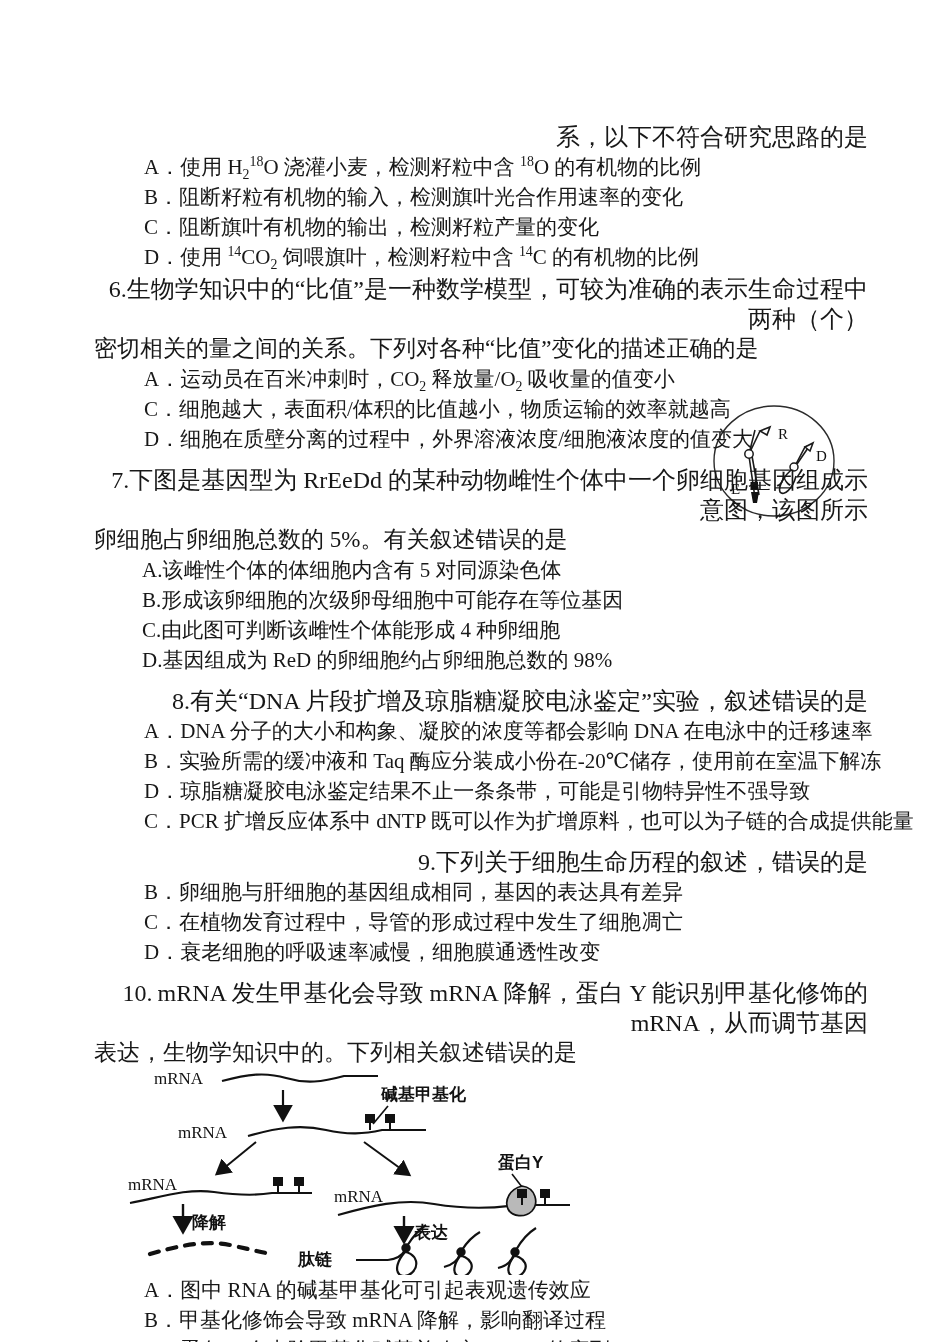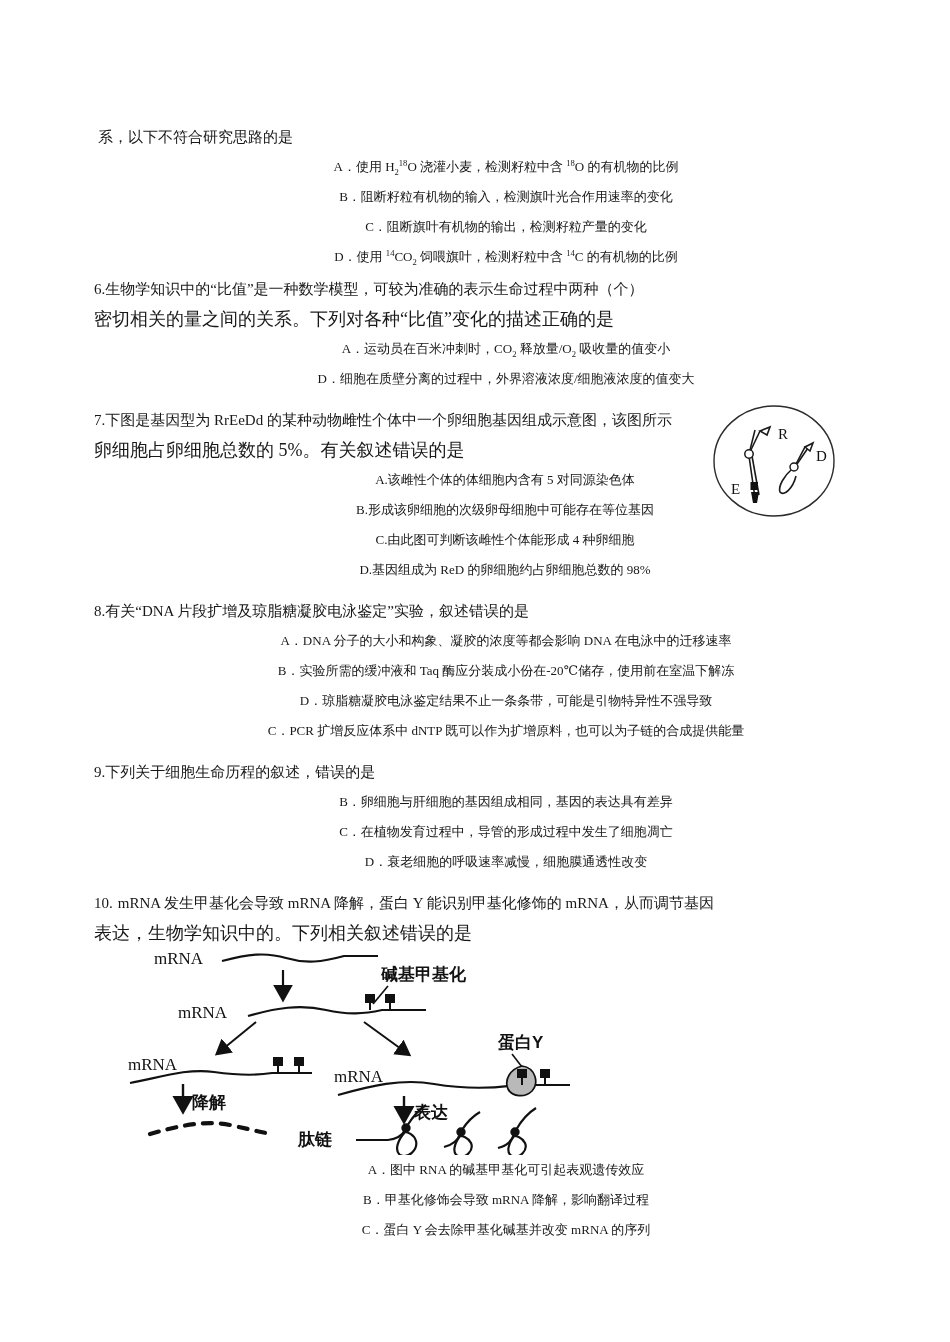--- a/index.html
+++ b/index.html
@@ -17,36 +17,36 @@
     overflow: hidden;
   }
   .content {
     position: absolute;
     left: 98px;
     top: 122px;
     width: 770px;
   }
   .q-block { margin-bottom: 2px; }
   .stem {
-    font-size: 15px;
+    font-size: 24px;
     line-height: 30px;
     text-indent: 0;
     letter-spacing: 0px;
+    text-align: right;
   }
   .stem-cont {
-    font-size: 18px;
+    font-size: 23px;
     line-height: 30px;
   }
   .opts { margin: 0; padding: 0; }
   .opt {
-    font-size: 13px;
+    font-size: 21px;
     line-height: 30px;
     padding-left: 46px;
     white-space: nowrap;
-    text-align: center;
   }
   .opt.tight { padding-left: 44px; }
   sub, sup {
     font-size: 0.66em;
     line-height: 0;
   }
   .latin { font-family: "Liberation Serif", "DejaVu Serif", serif; }
   .gap-sm { height: 9px; }
 
   
@@ -124,20 +124,23 @@
     </div>
 
     <div class="q-block">
       <div class="stem" style="margin-left:-4px"><span>6.</span><span>生物学知识中的“比值”是一种数学模型，可较为准确的表示生命过程中两种（个）</span></div>
       <div class="stem-cont" style="margin-left:-4px">密切相关的量之间的关系。下列对各种“比值”变化的描述正确的是</div>
       <div class="opts">
         <div class="opt">
           <span>A</span><span>．</span><span>运动员在百米冲刺时，CO<sub>2</sub> 释放量/O<sub>2</sub> 吸收量的值变小</span>
         </div>
         <div class="opt">
+          <span>C</span><span>．</span><span>细胞越大，表面积/体积的比值越小，物质运输的效率就越高</span>
+        </div>
+        <div class="opt">
           <span>D</span><span>．</span><span>细胞在质壁分离的过程中，外界溶液浓度/细胞液浓度的值变大</span>
         </div>
       </div>
     </div>
 
     <div class="gap-sm"></div>
 
     <div class="q-block">
       <div class="stem" style="margin-left:-4px"><span>7.</span><span>下图是基因型为 RrEeDd 的某种动物雌性个体中一个卵细胞基因组成示意图，该图所示</span></div>
       <div class="stem-cont" style="margin-left:-4px">卵细胞占卵细胞总数的 5%。有关叙述错误的是</div>

